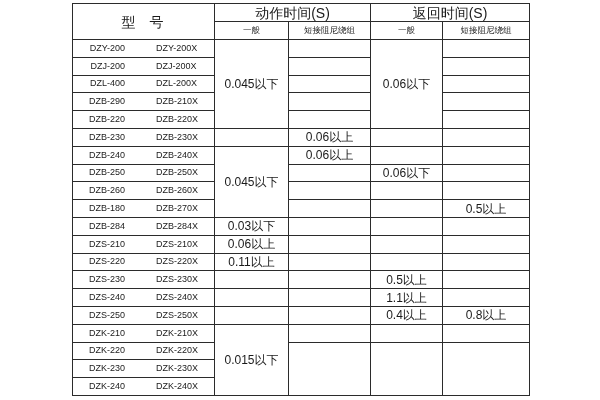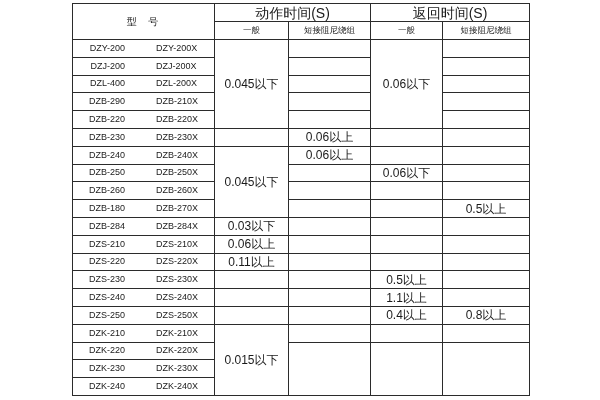--- a/index.html
+++ b/index.html
@@ -36,21 +36,21 @@
     font-weight: normal;
     overflow: hidden;
   }
   thead th {
     height: 17px;
     font-size: 14px;
     line-height: 1;
   }
   th.model-header {
     white-space: pre;
-    font-size: 10px;
+    font-size: 14px;
     letter-spacing: 2px;
     margin-left: 39px;
   }
   th.sub-header {
     font-size: 8.5px;
     margin-left: 13px;
   }
   tbody td {
     height: 16.8px;
     font-size: 9px;

